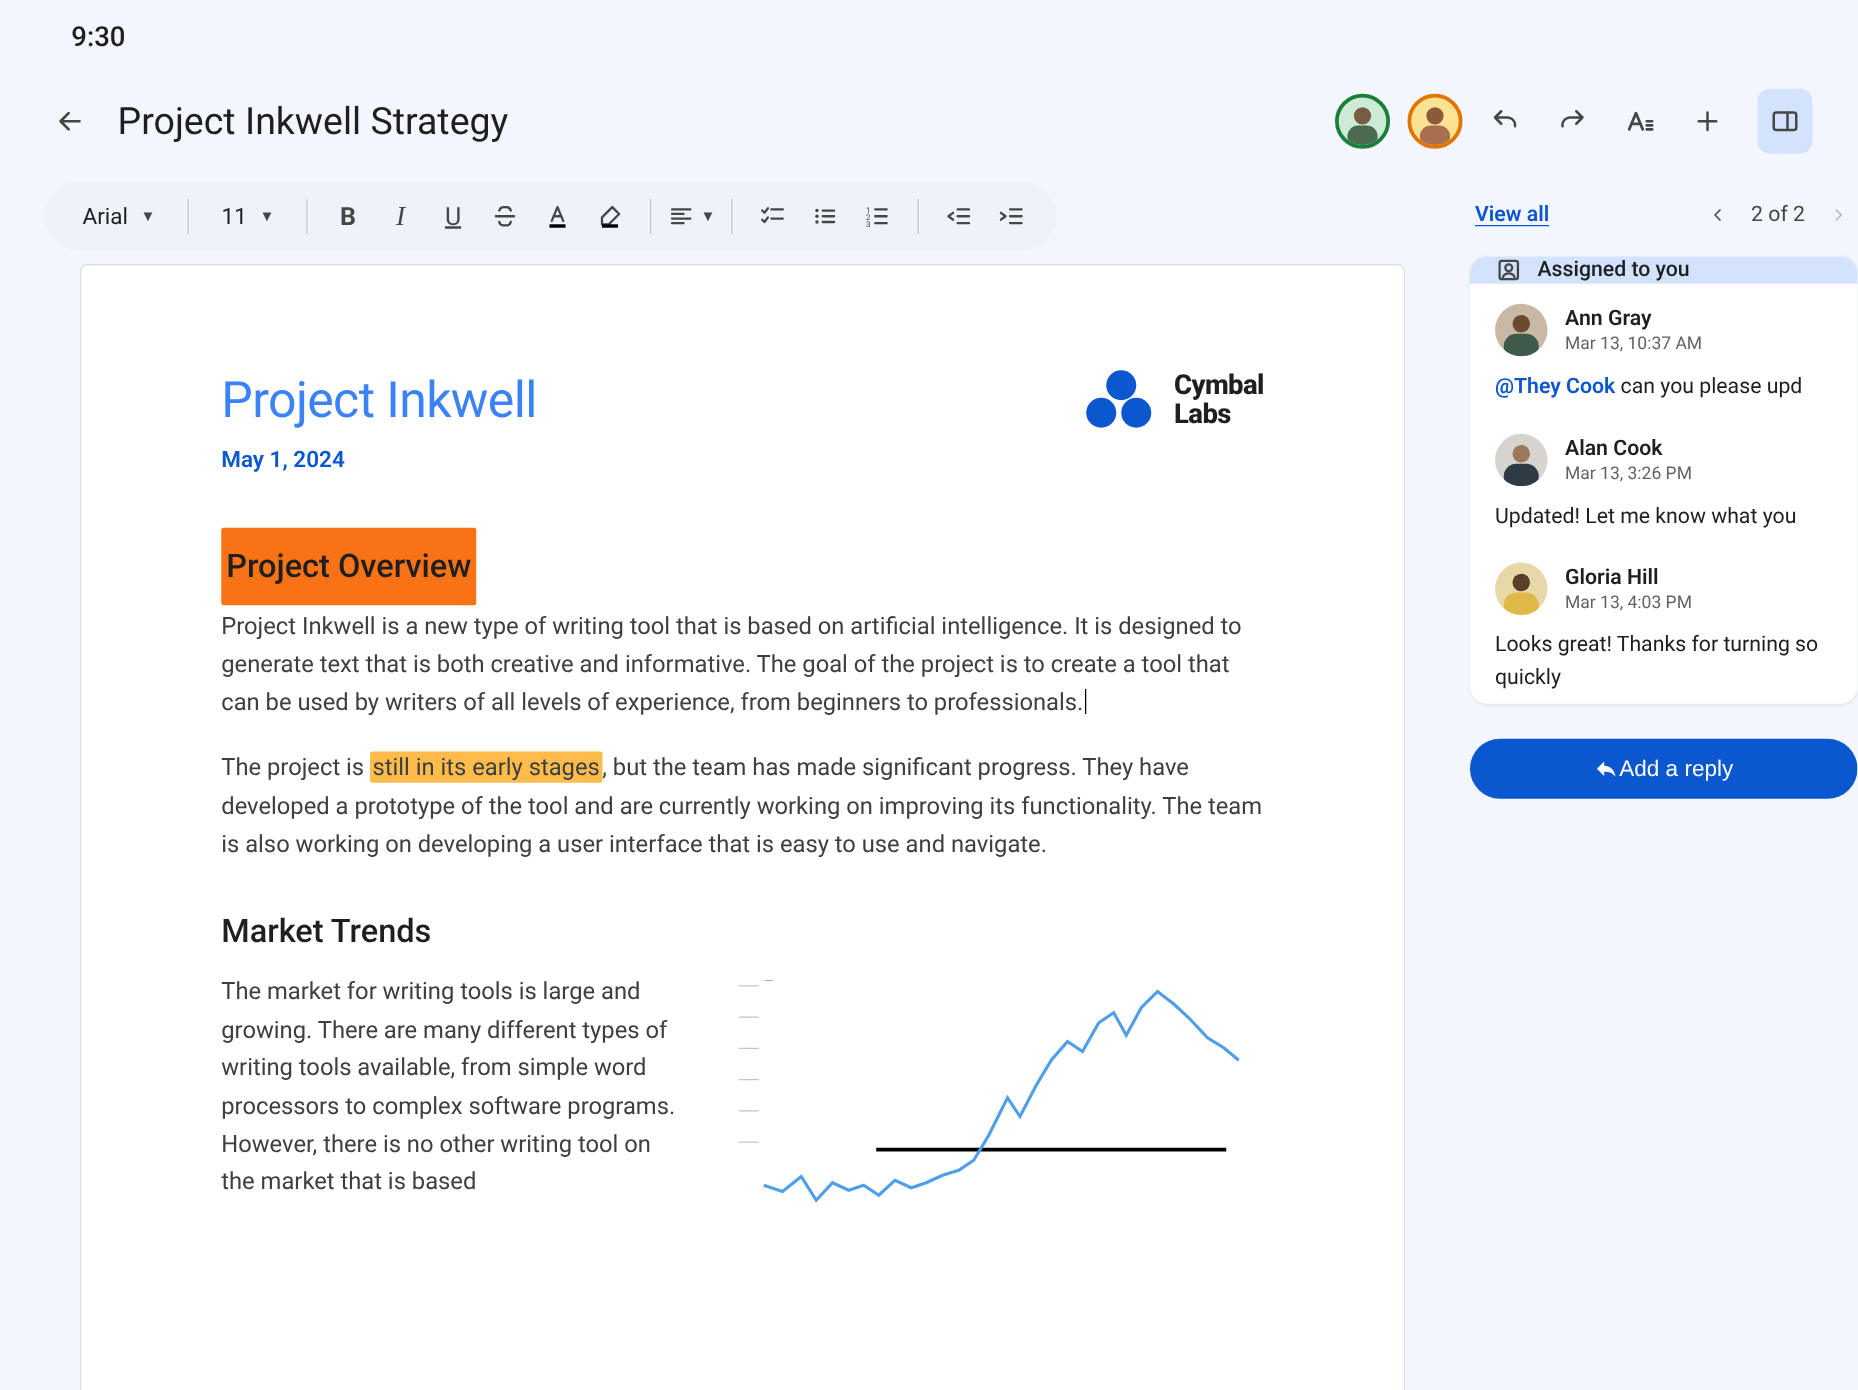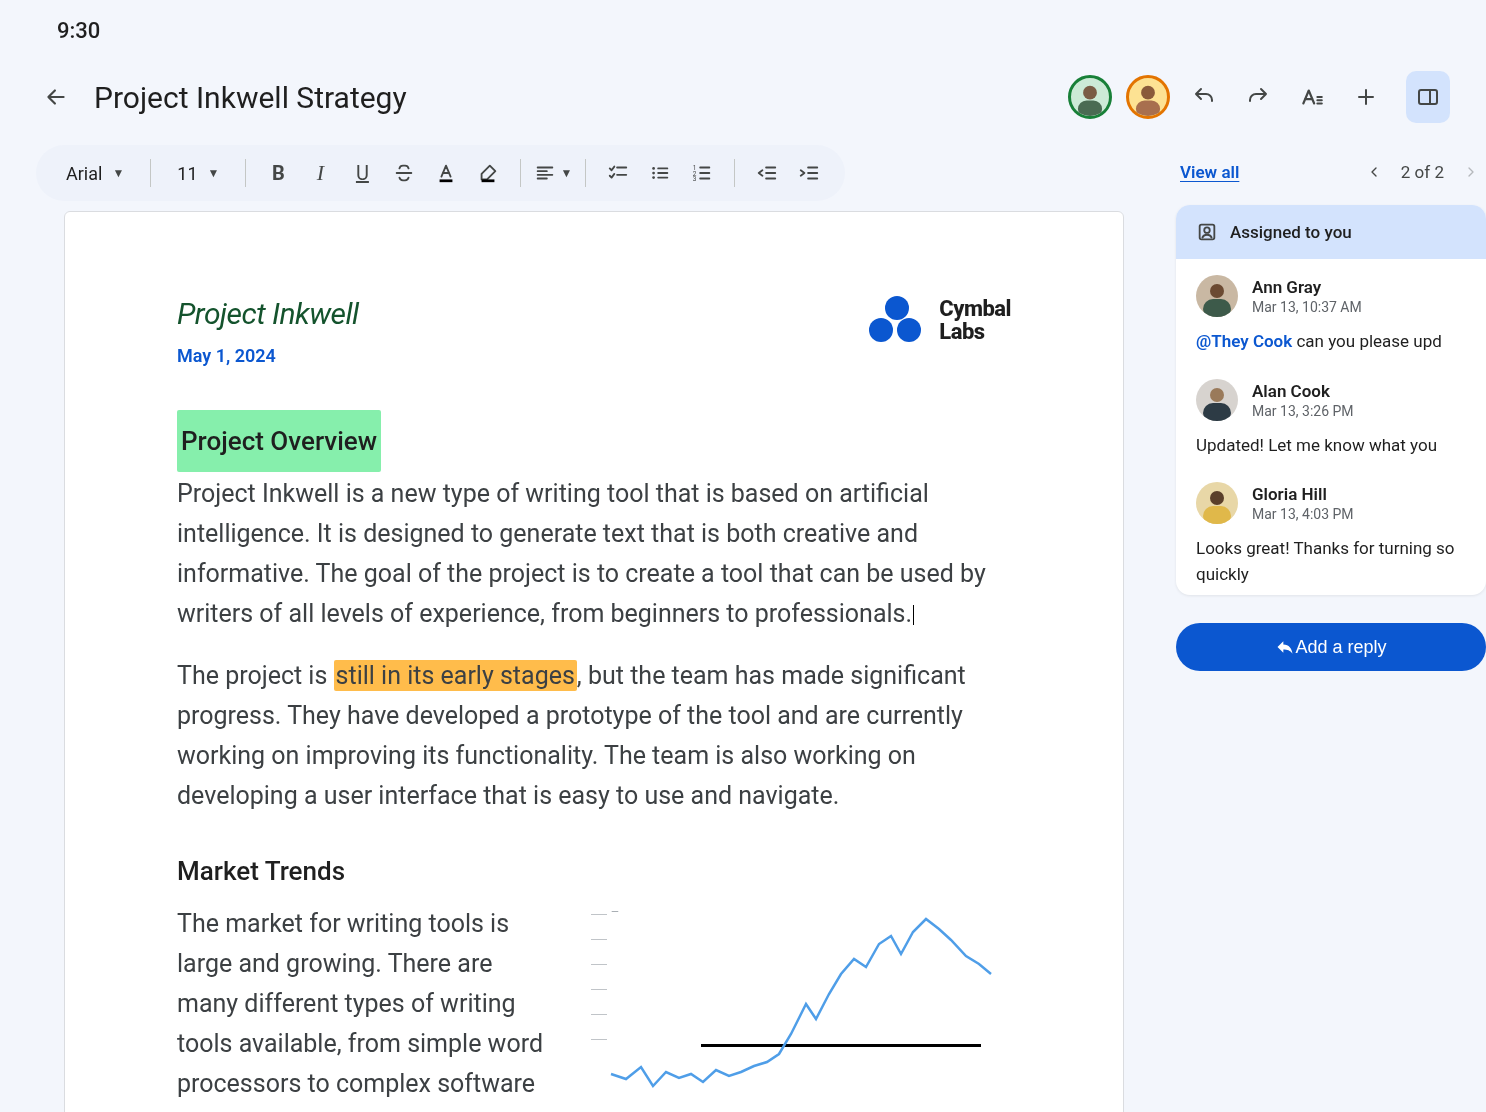--- a/index.html
+++ b/index.html
@@ -22,54 +22,54 @@
   .toolbar { display:flex; align-items:center; gap:2px; background:#eef2fa; border-radius: 28px; padding: 8px 16px; margin-bottom:10px; width: fit-content; max-width:100%; }
   .tb-sep { width:1px; height:28px; background:#c4c7c5; margin:0 10px; }
   .tb-btn { min-width:40px; height:40px; display:flex; align-items:center; justify-content:center; cursor:pointer; border-radius:6px; color:#444746; }
   .tb-btn.wide { min-width:auto; padding:0 14px; font-size:18px; color:#1f1f1f; gap:6px; }
   .tb-btn svg { pointer-events:none; }
   .caret { font-size:12px; color:#444746; margin-left:4px; }
 
   .page-scroll { flex:1; overflow:auto; }
   .page { background:#fff; border:1px solid #dadce0; border-radius:6px; width: 1060px; min-height: 1000px; margin: 0 auto; padding: 84px 112px 60px 112px; }
   .doc-head { display:flex; align-items:flex-start; justify-content:space-between; margin-bottom: 60px; }
-  .doc-h1 { font-size: 30px; font-weight: 400; color:#14532d; letter-spacing:-0.5px;font-style:italic; }
+  .doc-h1 { font-size: 40px; font-weight: 400; color:#3b82f6; letter-spacing:-0.5px; }
   .doc-date { color:#0b57d0; font-size:18px; font-weight:600; margin-top:14px; }
   .brand { display:flex; align-items:center; gap:14px; }
   .brand-mark { position:relative; width:56px; height:48px; }
   .brand-mark .c { position:absolute; width:24px; height:24px; border-radius:50%; background:#0b57d0; }
   .brand-mark .c1 { left:16px; top:0; }
   .brand-mark .c2 { left:0; top:22px; }
   .brand-mark .c3 { left:28px; top:22px; }
   .brand-text { font-size:22px; font-weight:800; line-height:1.05; letter-spacing:-0.5px; }
 
   .doc-h2 { font-size:26px; font-weight:500; color:#1f1f1f; margin-top:40px; margin-bottom:18px; }
-  .hl-block { background:#86efac; padding:16px 4px; border-radius:2px; }
-  .doc-p { font-size:25px; line-height:1.6; color:#3c4043; margin-bottom:22px; }
+  .hl-block { background:#f97316; padding:16px 4px; border-radius:2px; }
+  .doc-p { font-size:19px; line-height:1.6; color:#3c4043; margin-bottom:22px; }
   .cursor-line::after { content:''; display:inline-block; width:1px; height:20px; background:#000; vertical-align:-3px; margin-left:1px; }
   .hl-inline { background:#ffbc4b; padding:1px 2px; border-radius:2px; }
 
   .two-col { display:flex; gap:40px; align-items:flex-start; }
   .two-col .doc-p { flex:1; }
   .chart-box { width:420px; height:200px; position:relative; }
   .chart-box .axis-line { position:absolute; left:110px; right:30px; top:140px; height:3px; background:#000; }
   .chart-box svg { position:absolute; inset:0; }
   .chart-label { position:absolute; left:20px; top:2px; font-size:10px; color:#9aa0a6; }
   .chart-tick { position:absolute; left:0; width:16px; border-top:1px solid #c0c4c8; }
 
   
   .comments-col { width: 310px; display:flex; flex-direction:column; gap:0; }
   .comments-head { display:flex; align-items:center; justify-content:space-between; padding: 12px 0 18px 4px; font-size:17px; }
   .view-all { color:#0b57d0; font-weight:600; text-decoration:underline; text-underline-offset:3px; cursor:pointer; }
   .pager { display:flex; align-items:center; gap:12px; color:#444746; }
   .pager-btn { width:30px; height:30px; display:flex; align-items:center; justify-content:center; cursor:pointer; border-radius:50%; }
   .pager-btn.disabled { opacity:0.35; cursor:default; }
 
   .thread { background:#fff; border-radius:14px; box-shadow:0 1px 3px rgba(0,0,0,.08); overflow:hidden; display:flex; flex-direction:column; }
-  .assigned { background:#d3e3fd; padding:16px 20px; display:flex; align-items:center; gap:12px; font-size:17px; font-weight:500; color:#1f1f1f; }
+  .assigned { background:#d3e3fd; padding:0 20px; display:flex; align-items:center; gap:12px; font-size:17px; font-weight:500; color:#1f1f1f; }
   .comment { padding:16px 20px 8px 20px; }
   .c-head { display:flex; align-items:center; gap:14px; }
   .c-ava { width:42px; height:42px; border-radius:50%; background:#ddd; display:flex; align-items:center; justify-content:center; font-size:16px; color:#fff; font-weight:500; overflow:hidden;}
   .c-meta { display:flex; flex-direction:column; }
   .c-name { font-size:17px; font-weight:600; color:#1f1f1f; }
   .c-time { font-size:14px; color:#5f6368; margin-top:2px; }
   .c-body { font-size:17px; color:#1f1f1f; line-height:1.5; margin-top:12px; }
   .mention { color:#0b57d0; font-weight:600; }
   .reply-bar { margin-top:14px; padding: 14px 0 0 0; }
   .reply-btn { background:#0b57d0; color:#fff; border:none; border-radius:24px; height:48px; width:100%; display:flex; align-items:center; justify-content:center; font-size:18px; font-weight:500; cursor:pointer; }

